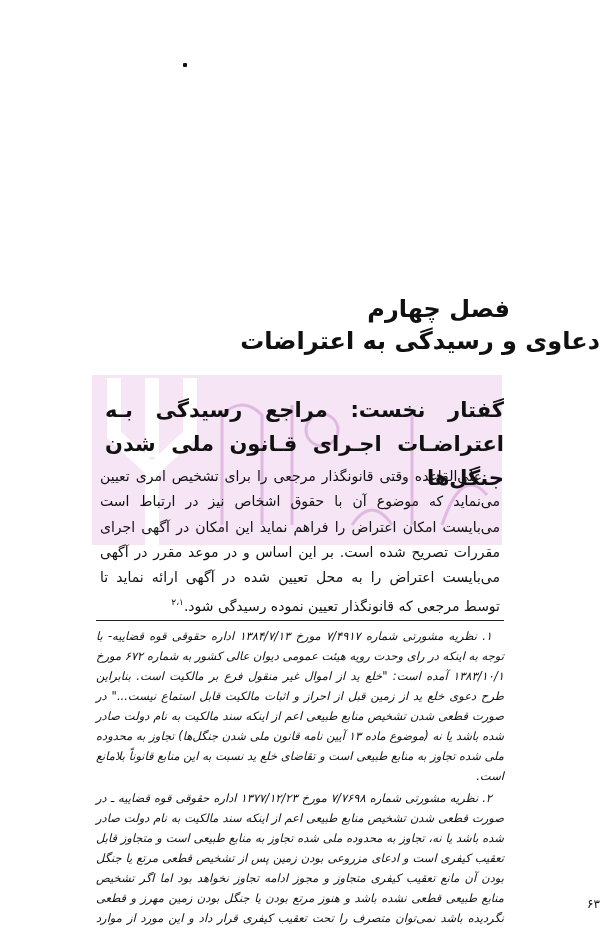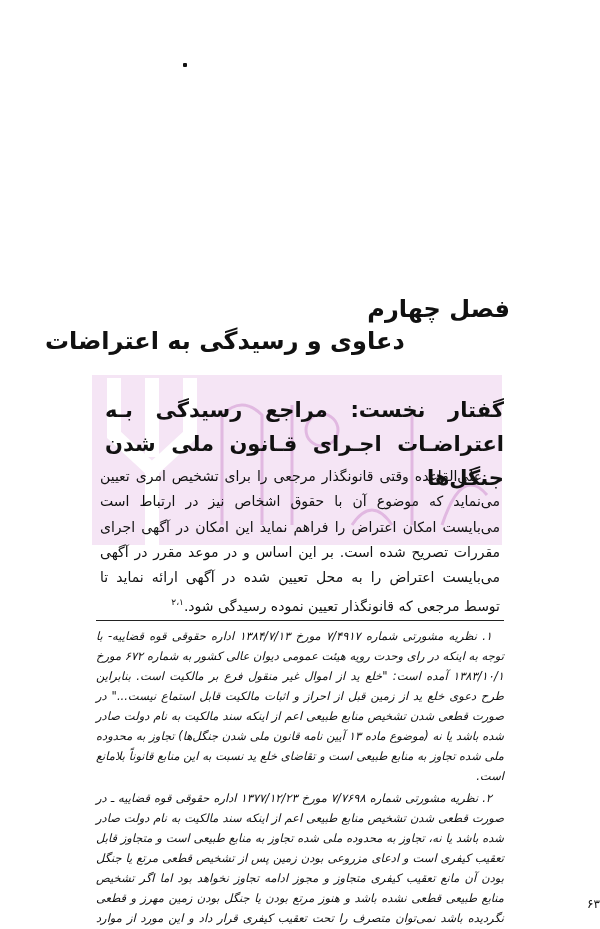--- a/index.html
+++ b/index.html
@@ -6,21 +6,21 @@
     body { width:600px; height:929px; position:relative; overflow:hidden;
            font-family:"DejaVu Sans", sans-serif; color:#111; }
     .page { position:absolute; inset:0; direction:rtl; }
     .speck { position:absolute; left:183px; top:63px; width:4px; height:4px; background:#111; border-radius:1px; }
 
     .watermark { position:absolute; left:92px; top:375px; width:410px; height:170px; pointer-events:none; }
     .wm-band { position:absolute; left:0; top:0; width:410px; height:170px; background:rgba(236,208,236,0.55); }
     .wm-svg { position:absolute; left:0; top:0; }
 
     .chapter-title { position:absolute; right:90px; top:275px; font-size:24px; font-weight:bold; white-space:nowrap;margin-top:20px; }
-    .section-title { position:absolute; left:0; right:0; top:327px; text-align:left; font-size:24px; font-weight:bold; white-space:nowrap; padding-left:45px; }
+    .section-title { position:absolute; left:0; right:0; top:327px; text-align:right; font-size:24px; font-weight:bold; white-space:nowrap; padding-left:45px; }
     .sub-title { position:absolute; right:96px; left:96px; top:393px; font-size:21px; font-weight:bold; line-height:34px; text-align:justify; text-align-last:right;margin-left:9px; }
     .body-text { position:absolute; right:96px; left:96px; top:460px; font-size:14px; line-height:25.3px; text-align:justify; }
     .body-text p { margin:4px; text-indent:18px; }
     sup.fn { font-size:9px; vertical-align:super; }
 
     .fn-rule { position:absolute; left:96px; right:96px; top:620px; height:0; border-top:1.5px solid #222; }
     .footnotes { position:absolute; right:96px; left:96px; top:626px; font-size:11.5px; line-height:20px; text-align:justify; }
     .footnotes p { margin:0 0 2px 0; text-indent:12px;font-style:italic; }
     .page-number { position:absolute; left:0; right:0; top:897px; text-align:right; font-size:12px; direction:rtl; }
   </style>

